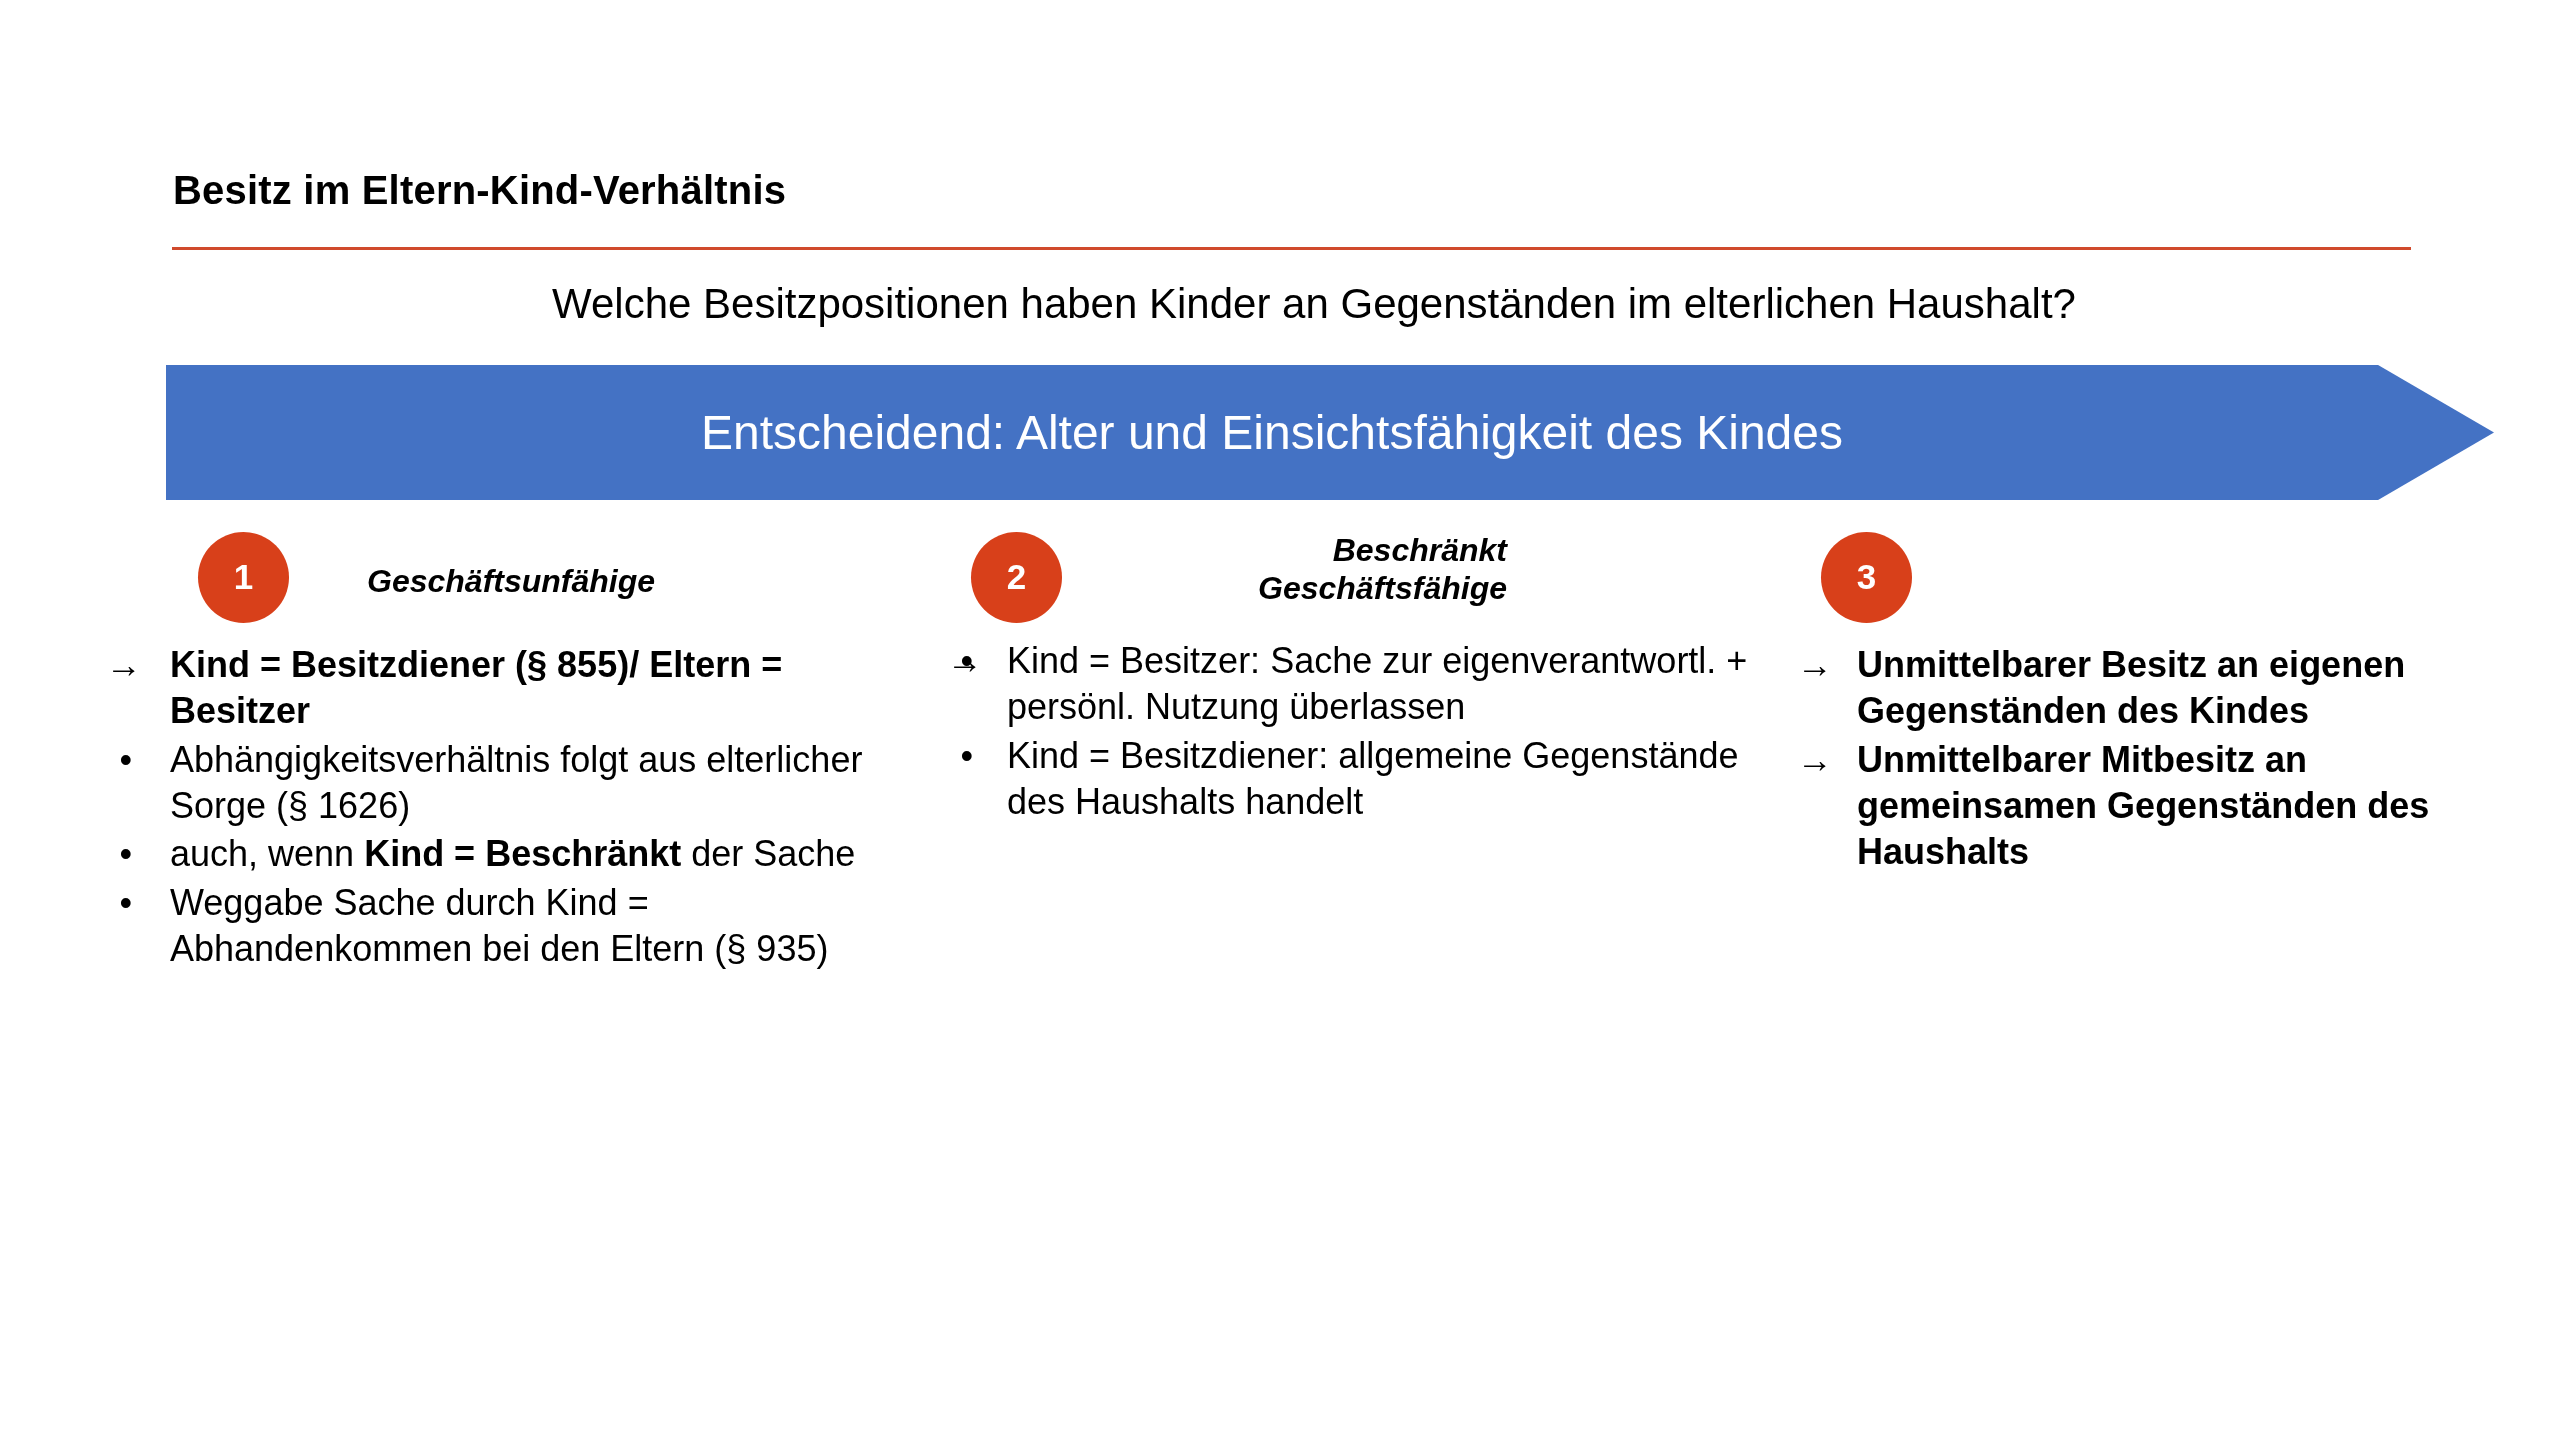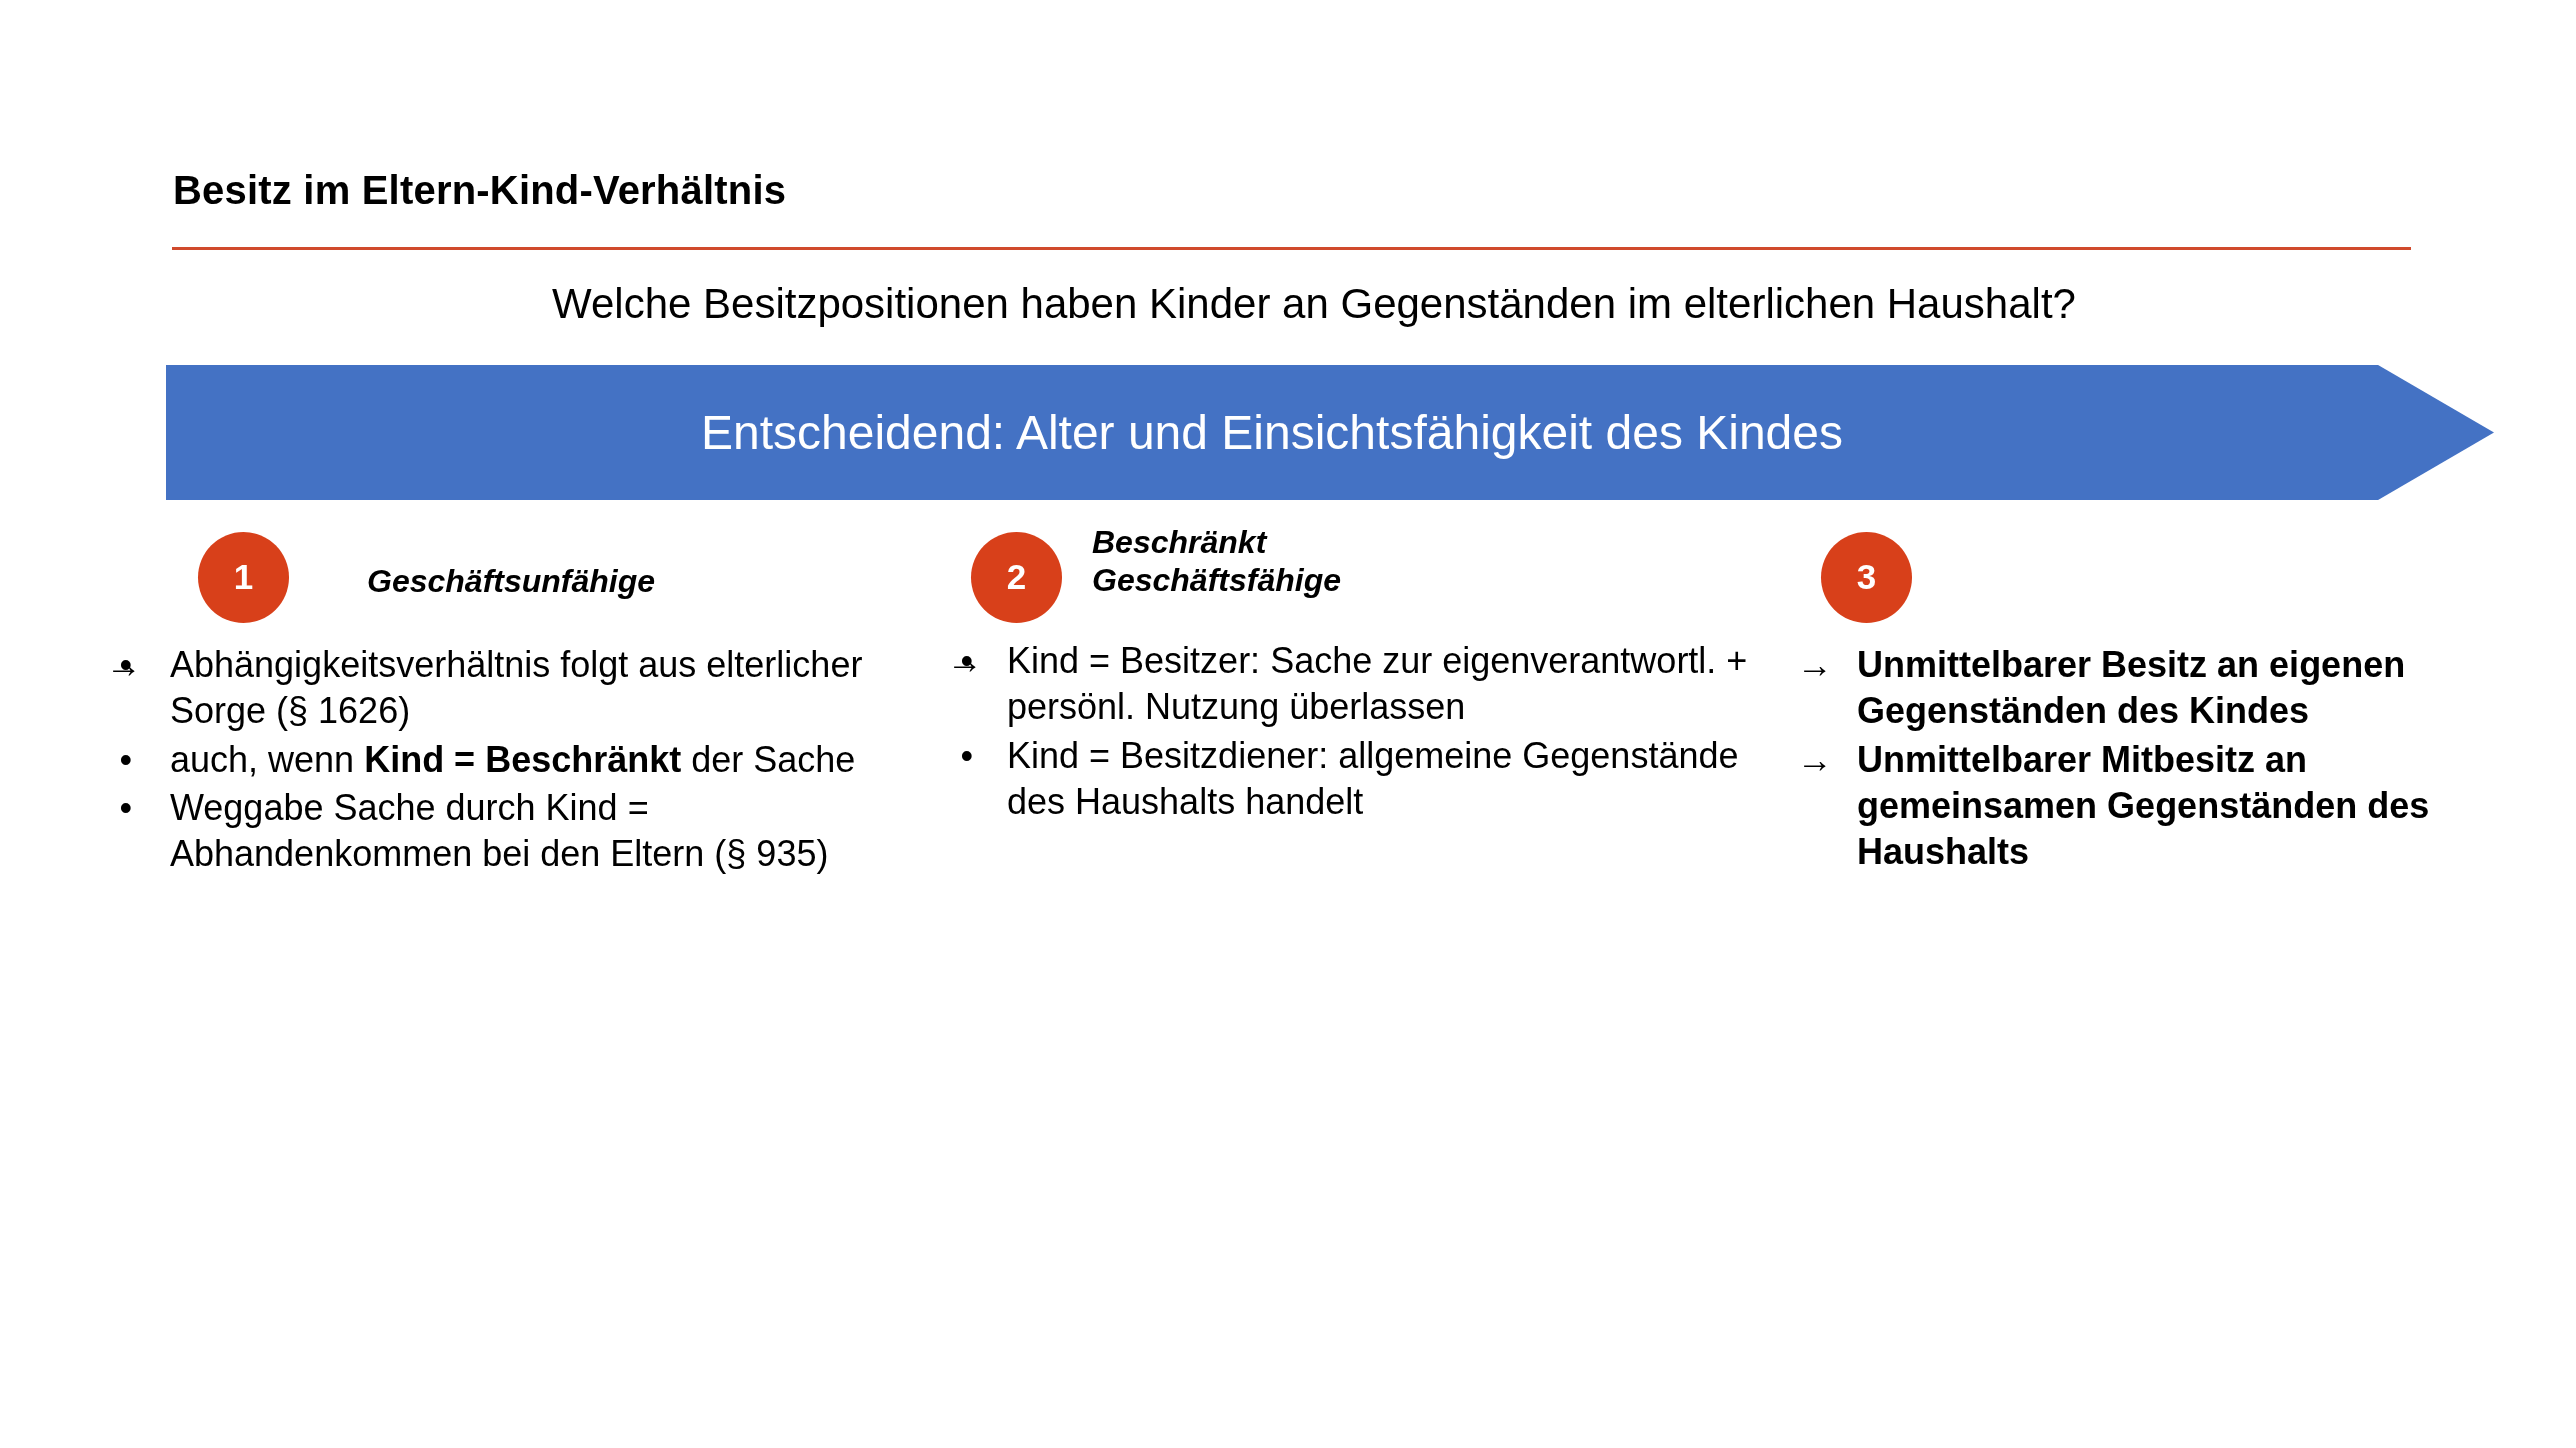--- a/index.html
+++ b/index.html
@@ -121,21 +121,21 @@
 
   .head-label {
     position: absolute;
     font-style: italic;
     font-weight: bold;
     font-size: 32px;
     line-height: 1.18;
     color: #000000;
   }
   .col-1 .head-label { left: 261px; top: 41px; width: 444px; }
-  .col-2 .head-label { left: 145px; top: 2px; width: 415px; }
+  .col-2 .head-label { left: 145px; top: 10px; width: 415px; text-align: right; }
   .col-3 .head-label { left: 150px; top: 41px; width: 454px; }
 
   
   .body-list {
     position: relative;
     margin: 0;
     padding: 0;
     list-style: none;
     font-size: 36px;
     line-height: 1.29;
@@ -184,20 +184,21 @@
   <div class="columns">
 
     <div class="col col-1">
       <div class="col-head">
         <div class="badge">1</div>
         <div class="head-label">Geschäftsunfähige</div>
       </div>
       <ul class="body-list">
         <li class="item arrow bold">
           <span class="marker">→</span>
+          <span class="txt">Kind = Besitzdiener (§ 855)/ Eltern = Besitzer</span>
         </li>
         <li class="item bullet">
           <span class="marker">•</span>
           <span class="txt">Abhängigkeitsverhältnis folgt aus elterlicher Sorge (§ 1626)</span>
         </li>
         <li class="item bullet">
           <span class="marker">•</span>
           <span class="txt">auch, wenn <b>Kind = Beschränkt</b> der Sache</span>
         </li>
         <li class="item bullet">

